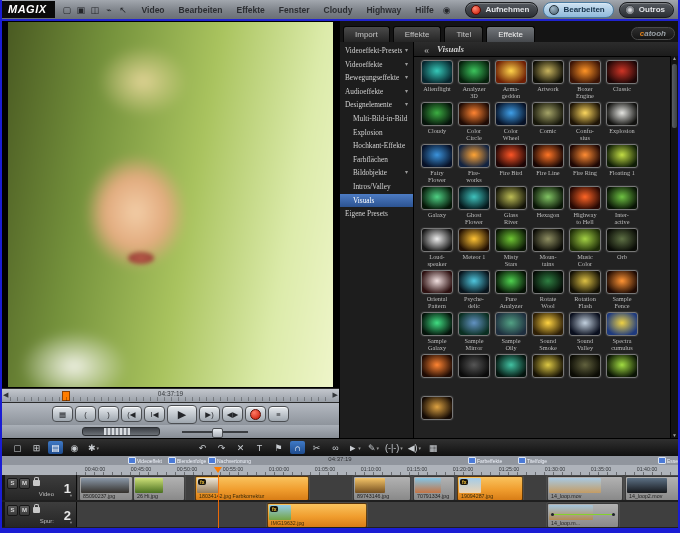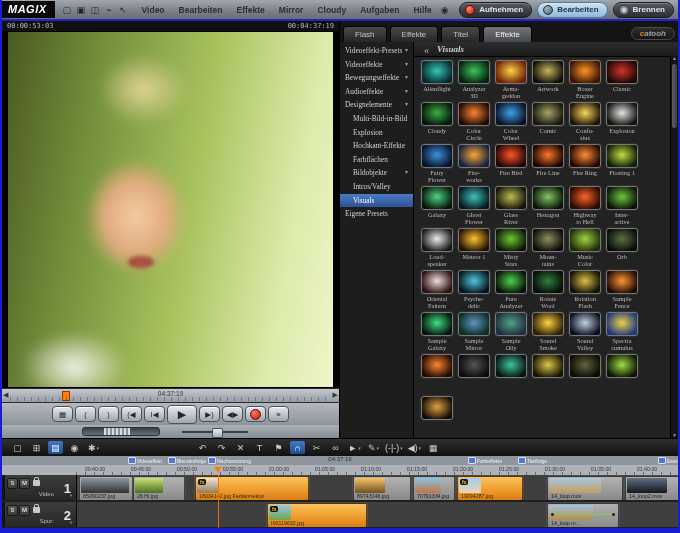--- a/index.html
+++ b/index.html
@@ -151,49 +151,45 @@
         <span class="mico">▢</span>
         <span class="mico">▣</span>
         <span class="mico">◫</span>
         <span class="mico">⌁</span>
         <span class="mico">↖</span>
       </div>
     <div id="menu-items">
         <div class="menu-item">Video</div>
         <div class="menu-item">Bearbeiten</div>
         <div class="menu-item">Effekte</div>
-        <div class="menu-item">Mirror</div>
+        <div class="menu-item">Fenster</div>
         <div class="menu-item">Cloudy</div>
-        <div class="menu-item">Aufgaben</div>
+        <div class="menu-item">Highway</div>
         <div class="menu-item">Hilfe</div>
       </div>
     <div id="menu-help-icon">◉</div>
     <div id="menu-spacer"></div>
     <div id="menu-buttons">
         <div class="mode-btn">
           <span class="mbtn-ico ico-rec"></span>
           <span>Aufnehmen</span>
         </div>
         <div class="mode-btn active">
           <span class="mbtn-ico ico-edit"></span>
           <span>Bearbeiten</span>
         </div>
         <div class="mode-btn">
           <span class="mbtn-ico ico-burn"></span>
-          <span>Brennen</span>
+          <span>Outros</span>
         </div>
       </div>
   </div>
 
   <div id="main">
     <div id="preview-pane">
-      <div id="tcbar">
-        <span>00:00:53:03</span>
-        <span>00:04:37:19</span>
-      </div>
       <div id="video">
         <div id="video-img">
           <div class="paint"></div>
           <div class="mouth"></div>
         </div>
       </div>
       <div id="scrubbar">
         <span class="scrub-arrow" style="left:1px">◀</span>
         <div id="scrub-label">04:37:19</div>
         <div id="scrub-marker"></div>
@@ -217,21 +213,21 @@
         <div id="jog"></div>
         <div id="shuttle">
           <div id="shuttle-thumb"></div>
         </div>
       </div>
     </div>
 
     <div id="effects-pane">
       <div id="tabsrow">
         <div id="tab-list" style="display:flex">
-            <div class="tab">Flash</div>
+            <div class="tab">Import</div>
             <div class="tab">Effekte</div>
             <div class="tab">Titel</div>
             <div class="tab active">Effekte</div>
           </div>
         <div id="tabs-spacer"></div>
         <div id="catooh"><b>c</b><span>atooh</span></div>
       </div>
       <div id="panel-body">
         <div id="tree">
             <div class="tree-item">Videoeffekt-Presets<span class="tree-arrow">▾</span></div>

